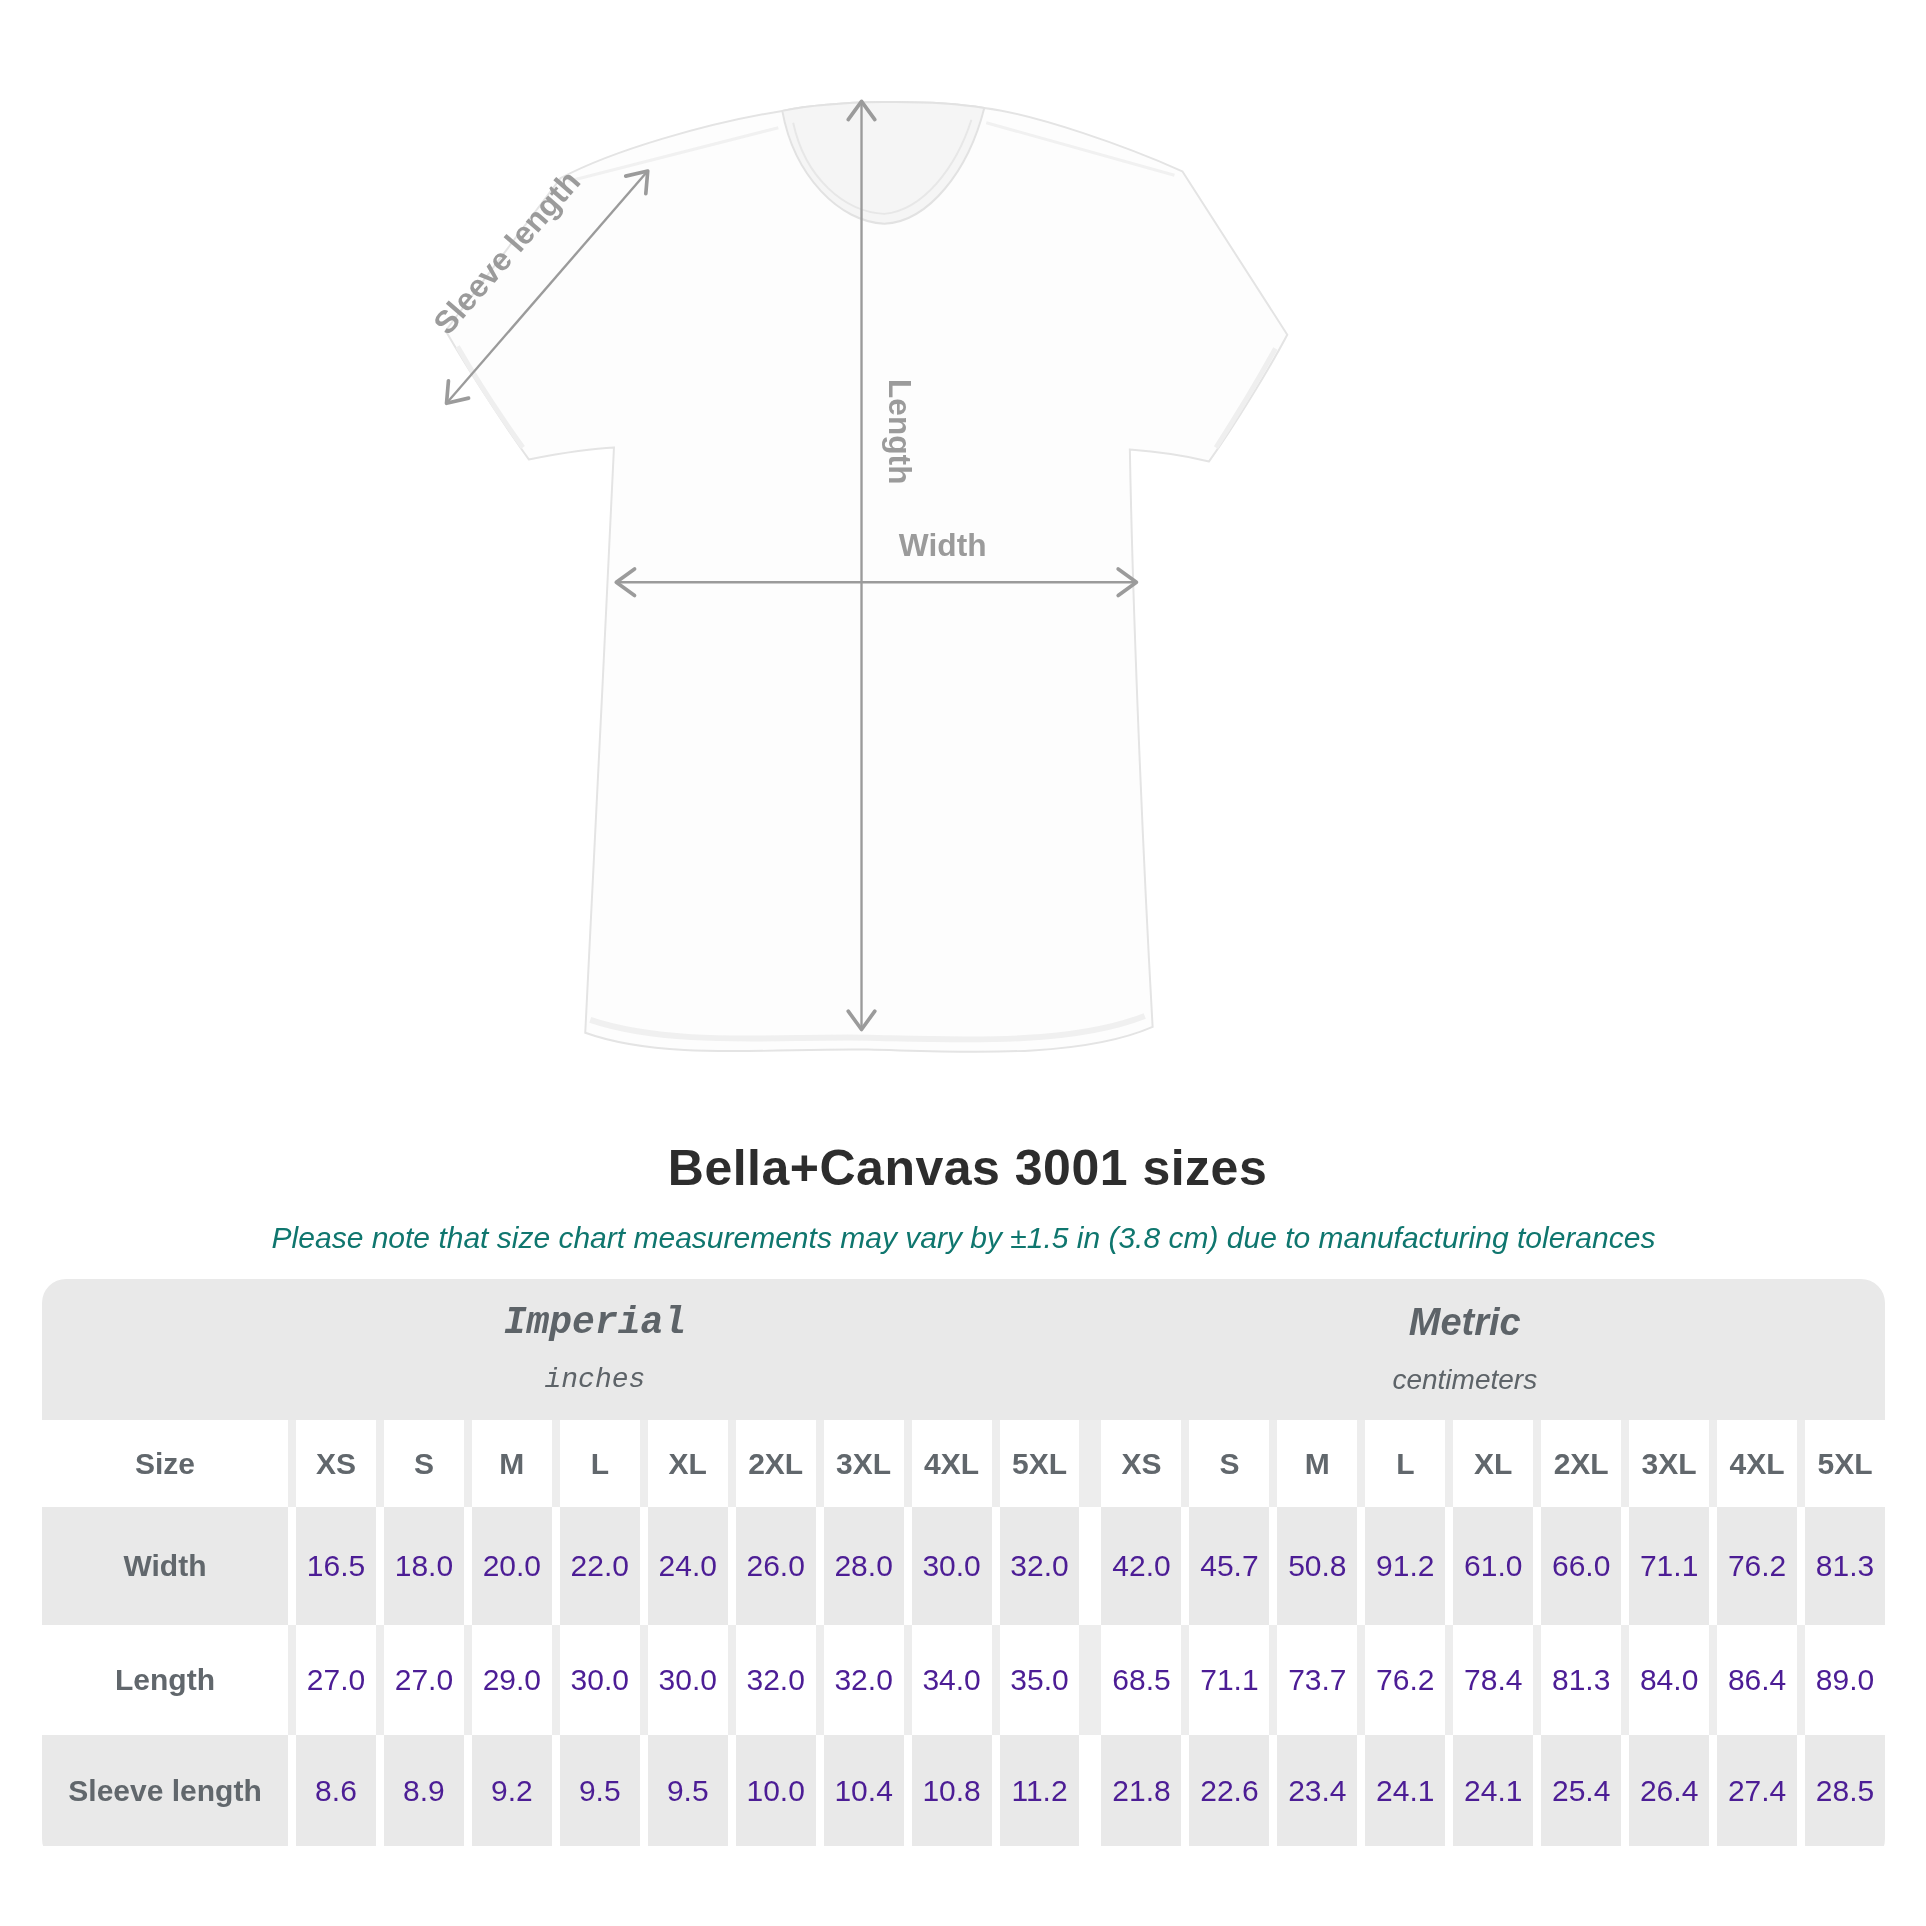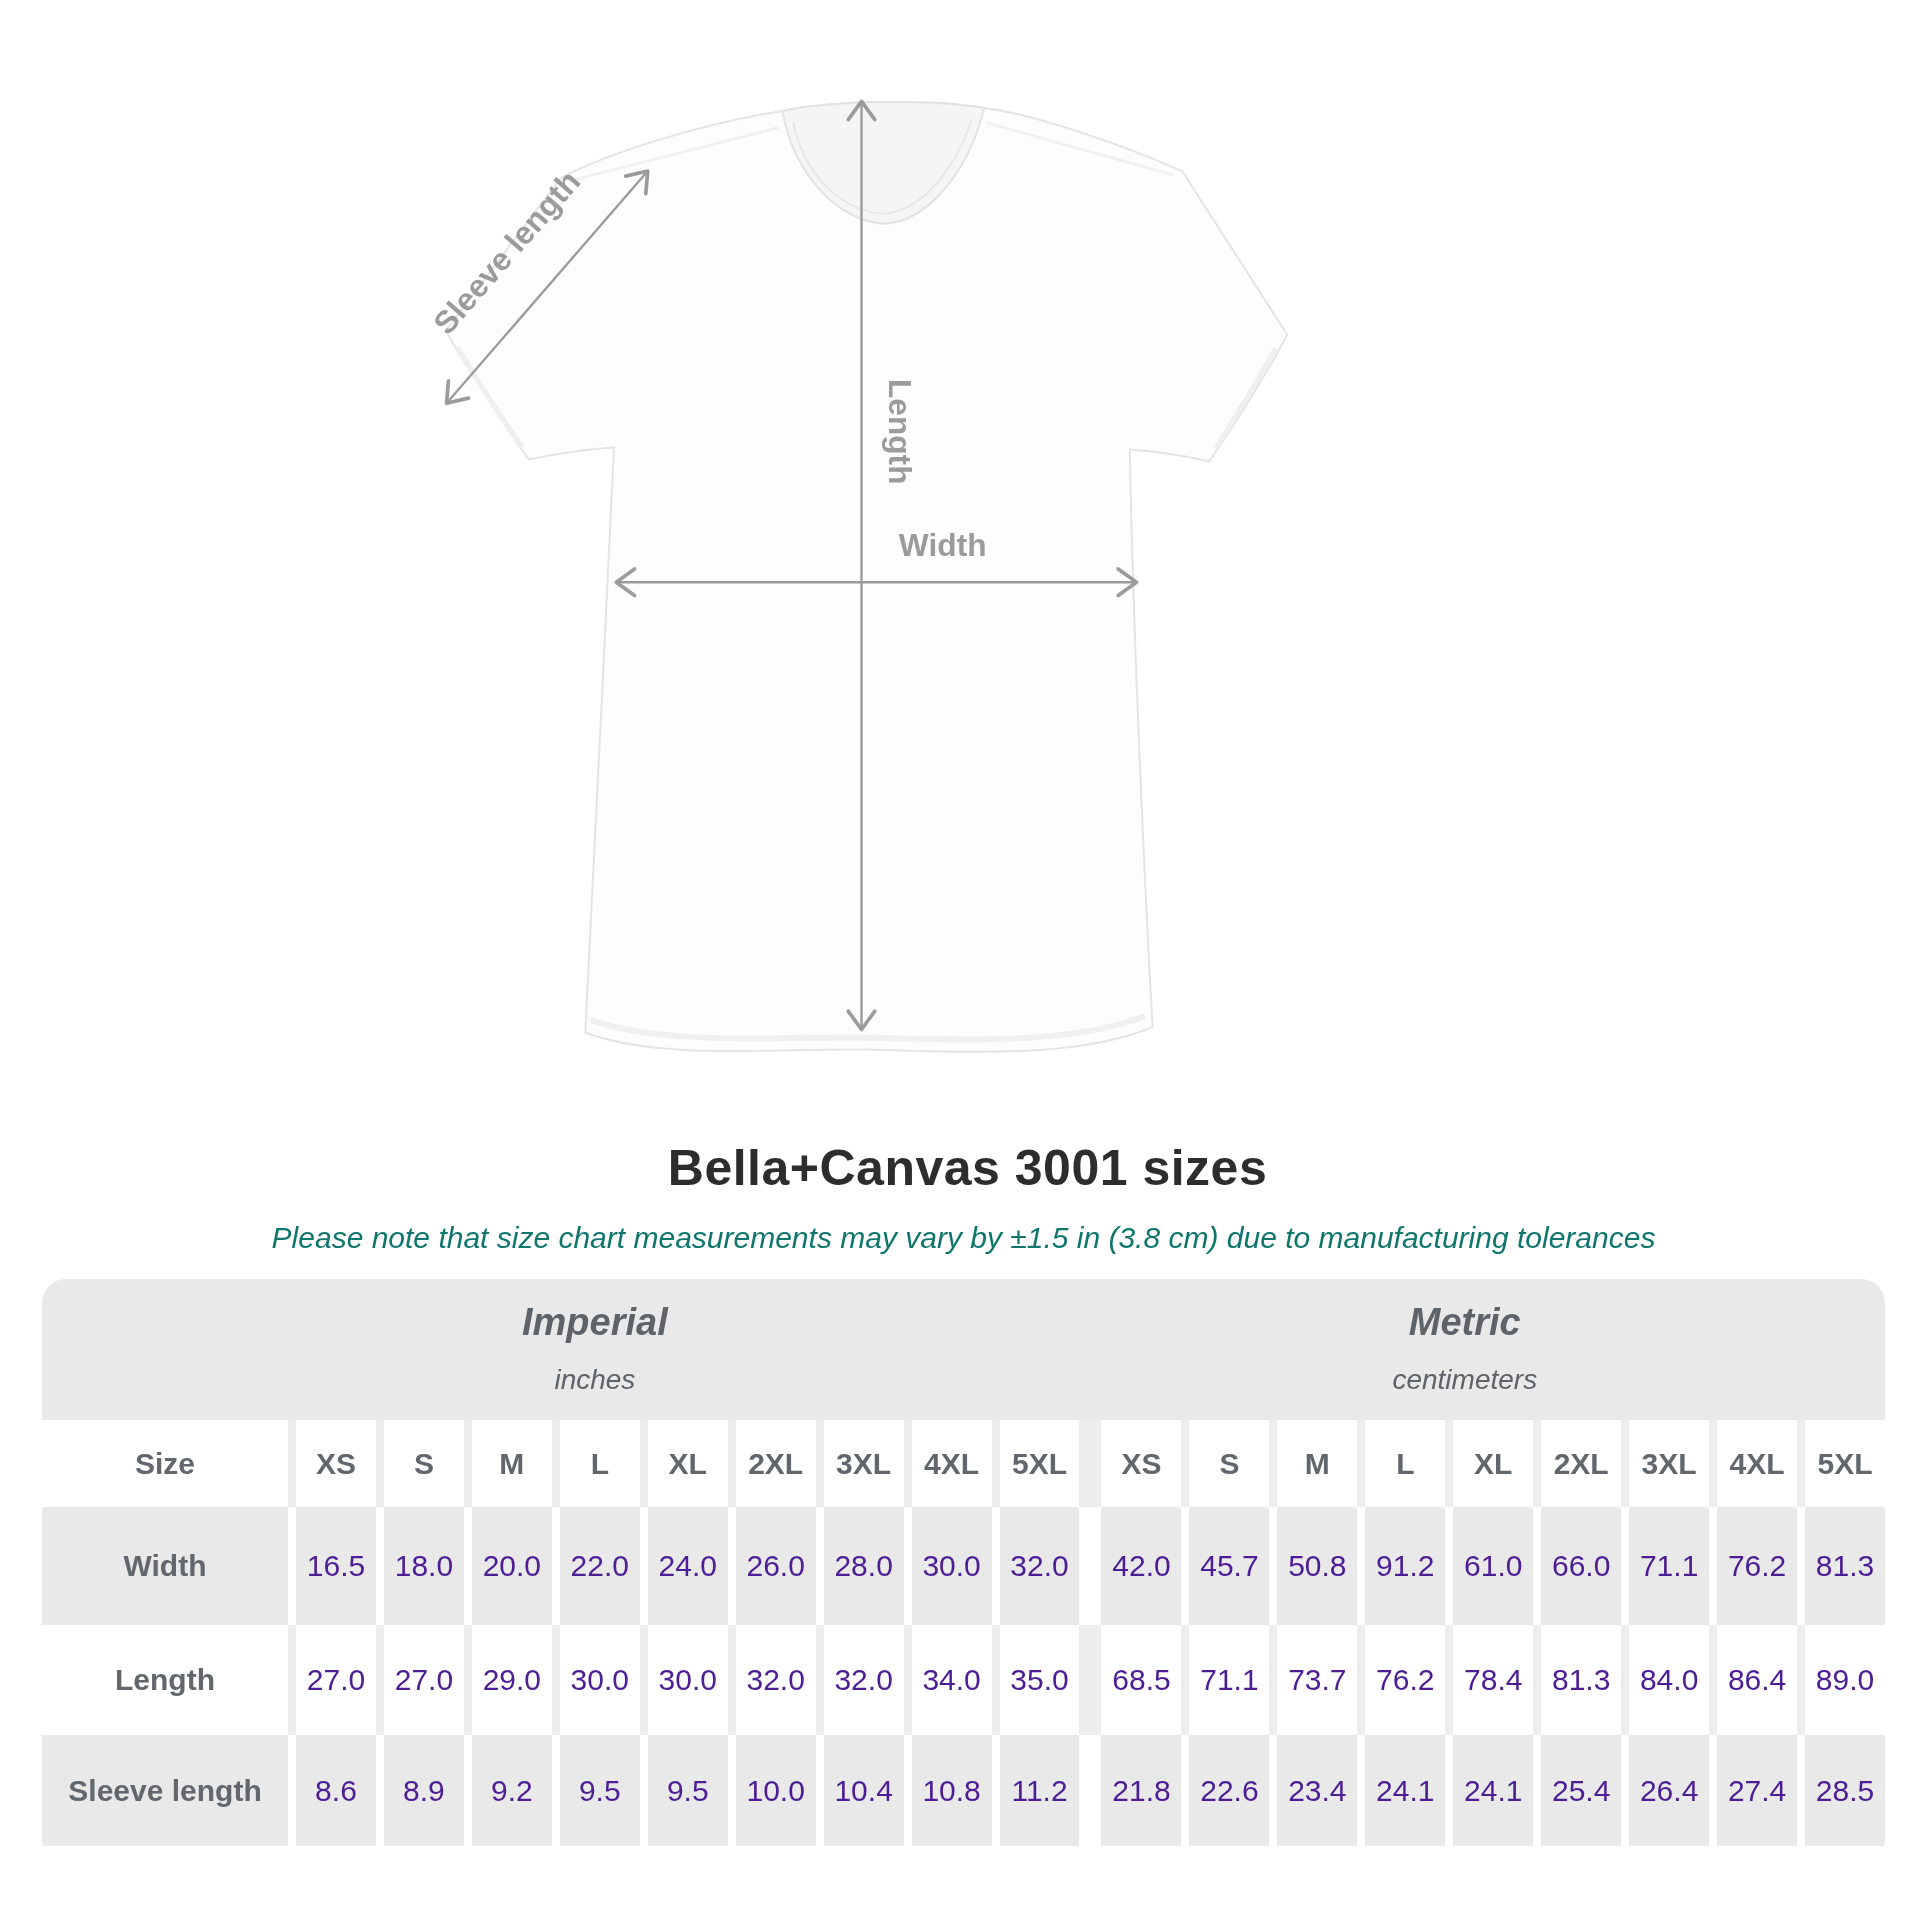--- a/index.html
+++ b/index.html
@@ -75,21 +75,21 @@
     font-style: italic;
     line-height: 1.15;
   }
   .unit-head .unit-sub {
     font-size: 28px;
     font-style: italic;
     font-weight: normal;
     line-height: 1.3;
     margin-top: 18px;
   }
-  .unit-head-imperial { left: 30%; }
+  .unit-head-imperial { left: 30%; font-family: Liberation Mono, monospace; }
   .unit-head-metric   { left: 77.2%; }
 
   .t-row {
     display: grid;
     grid-template-columns: 246px repeat(9, 1fr) 6px repeat(9, 1fr);
     column-gap: 8px;
     width: 100%;
   }
   
   .t-row.row-white { background: #ededed; }

